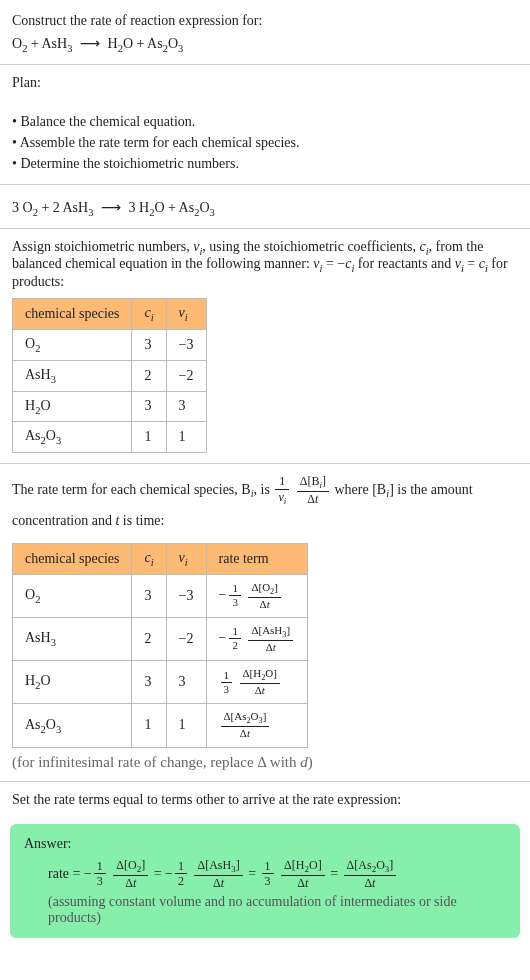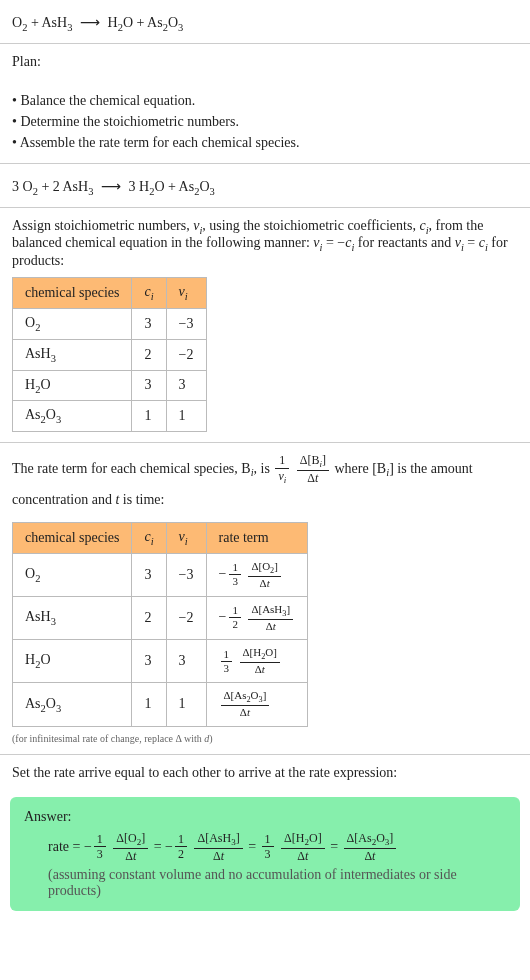--- a/index.html
+++ b/index.html
@@ -38,21 +38,21 @@
       border: 1px solid #bbb;
       padding: 6px 12px;
       text-align: left;
       font-weight: normal;
     }
     table.data th {
       background: #fdba74;
     }
     .ital { font-style: italic; }
     .note {
-      font-size: 10px;
+      font-size: 15px;
       color: #666;
       margin-top: 6px;
     }
     .answer-box {
       background: #86efac;
       border-radius: 6px;
       padding: 12px 14px;
       margin: 6px 0 10px 0;
     }
     .answer-label {
@@ -91,29 +91,30 @@
       padding: 0 3px;
       line-height: 1.2;
     }
     .rate-cell .frac { font-size: 11px; }
     .minus { margin-right: 1px; }
   </style>
 </head>
 <body>
 
 <div class="section">
+  <div class="prompt">Construct the rate of reaction expression for:</div>
   <div class="eq">O<sub>2</sub> + AsH<sub>3</sub> <span class="arrow">⟶</span> H<sub>2</sub>O + As<sub>2</sub>O<sub>3</sub></div>
 </div>
 
 <div class="section">
   <div>Plan:</div>
   <div class="plan-list">
     <div>• <span>Balance the chemical equation.</span></div>
+    <div>• <span>Assemble the rate term for each chemical species.</span></div>
     <div>• <span>Determine the stoichiometric numbers.</span></div>
-    <div>• <span>Assemble the rate term for each chemical species.</span></div>
   </div>
 </div>
 
 <div class="section">
   <div class="eq">3 O<sub>2</sub> + 2 AsH<sub>3</sub> <span class="arrow">⟶</span> 3 H<sub>2</sub>O + As<sub>2</sub>O<sub>3</sub></div>
 </div>
 
 <div class="section">
   <div>Assign stoichiometric numbers, <span class="ital">ν<sub>i</sub></span>, using the stoichiometric coefficients, <span class="ital">c<sub>i</sub></span>, from the balanced chemical equation in the following manner: <span class="ital">ν<sub>i</sub></span> = −<span class="ital">c<sub>i</sub></span> for reactants and <span class="ital">ν<sub>i</sub></span> = <span class="ital">c<sub>i</sub></span> for products:</div>
   <table class="data">
@@ -180,21 +181,21 @@
       <td>1</td>
       <td>1</td>
       <td class="rate-cell"><span class="frac"><span class="num">Δ[As<sub>2</sub>O<sub>3</sub>]</span><span class="den">Δ<span class="ital">t</span></span></span></td>
     </tr>
   </tbody>
     </table>
   <div class="note">(for infinitesimal rate of change, replace Δ with <span class="ital">d</span>)</div>
 </div>
 
 <div class="section no-border">
-  <div>Set the rate arrive equal to each other to arrive at the rate expression:</div>
+  <div>Set the rate terms equal to terms other to arrive at the rate expression:</div>
 </div>
 
 <div style="padding:0 10px 12px 10px;">
   <div class="answer-box">
     <div class="answer-label">Answer:</div>
     <div class="answer-eq">rate = −<span class="frac"><span class="num">1</span><span class="den">3</span></span> <span class="frac"><span class="num">Δ[O<sub>2</sub>]</span><span class="den">Δ<span class="ital">t</span></span></span> = −<span class="frac"><span class="num">1</span><span class="den">2</span></span> <span class="frac"><span class="num">Δ[AsH<sub>3</sub>]</span><span class="den">Δ<span class="ital">t</span></span></span> = <span class="frac"><span class="num">1</span><span class="den">3</span></span> <span class="frac"><span class="num">Δ[H<sub>2</sub>O]</span><span class="den">Δ<span class="ital">t</span></span></span> = <span class="frac"><span class="num">Δ[As<sub>2</sub>O<sub>3</sub>]</span><span class="den">Δ<span class="ital">t</span></span></span></div>
     <div class="answer-note">(assuming constant volume and no accumulation of intermediates or side products)</div>
   </div>
 </div>
 

